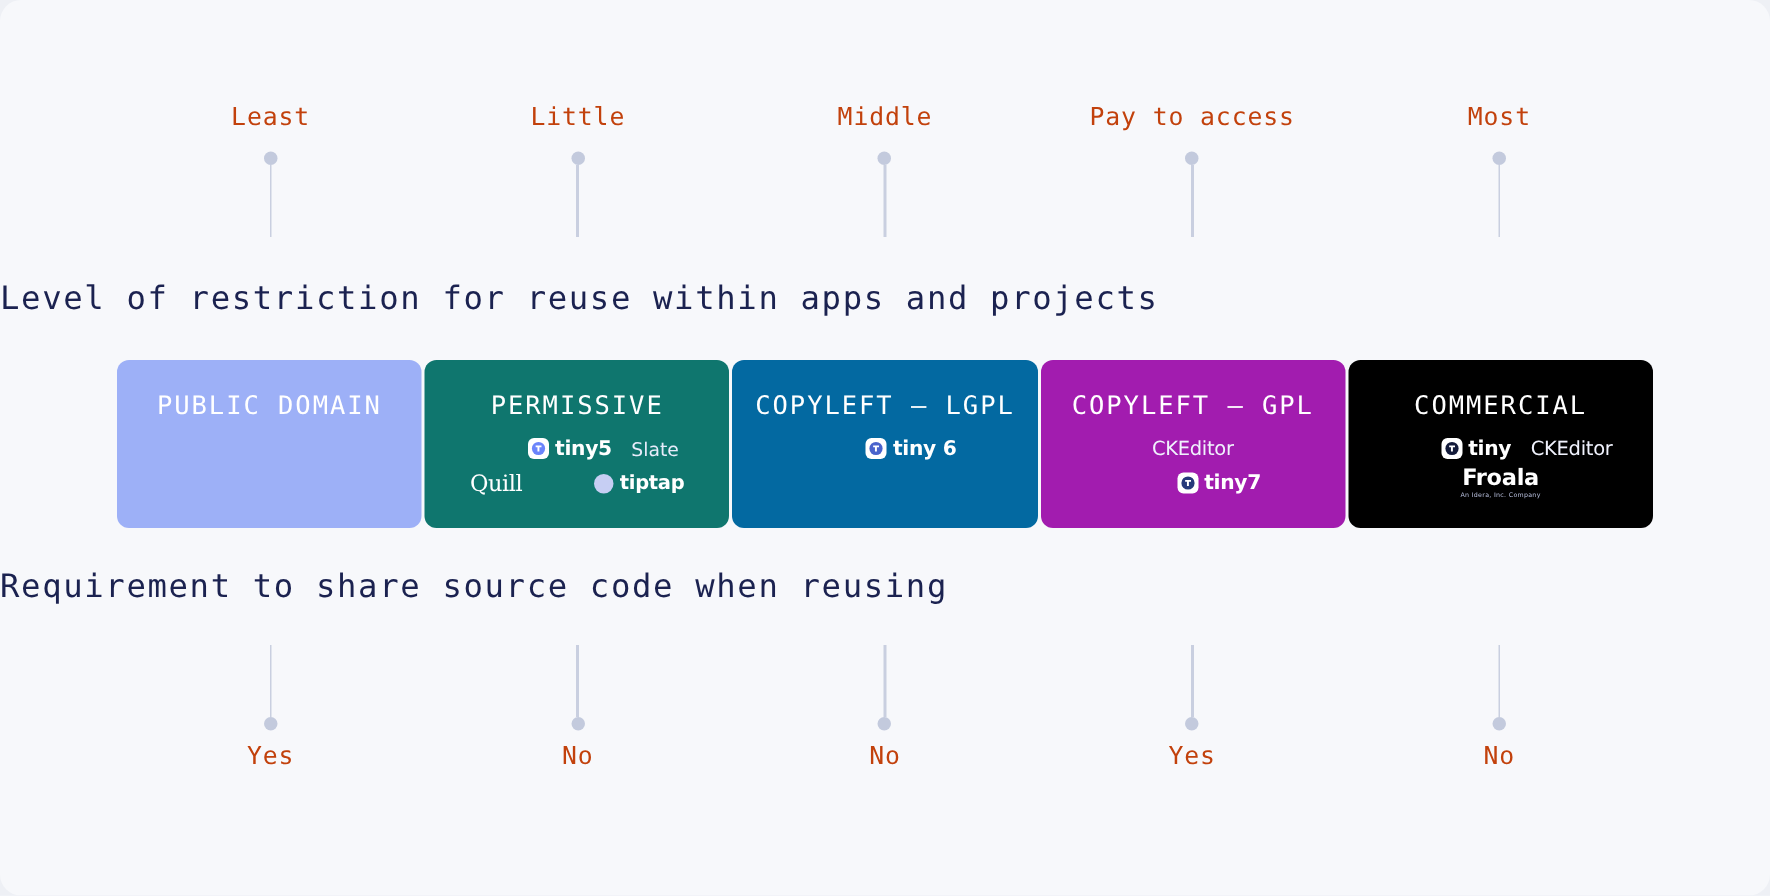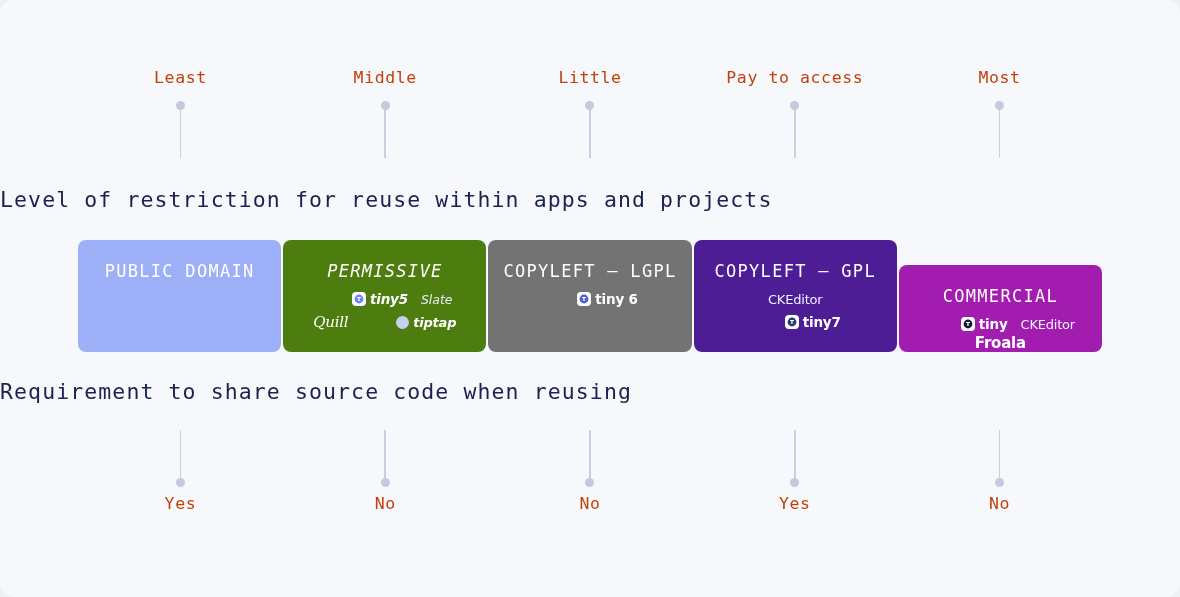--- a/index.html
+++ b/index.html
@@ -207,26 +207,26 @@
 
 <div class="canvas" style="background: rgb(247, 248, 251);">
 
   <div class="pin-row top" id="top-markers">
       <div class="pin-cell">
         <div class="pin-label">Least</div>
         <div class="pin-dot"></div>
         <div class="pin-stem"></div>
       </div>
       <div class="pin-cell">
+        <div class="pin-label">Little</div>
+        <div class="pin-dot"></div>
+        <div class="pin-stem"></div>
+      </div>
+      <div class="pin-cell">
         <div class="pin-label">Middle</div>
-        <div class="pin-dot"></div>
-        <div class="pin-stem"></div>
-      </div>
-      <div class="pin-cell">
-        <div class="pin-label">Little</div>
         <div class="pin-dot"></div>
         <div class="pin-stem"></div>
       </div>
       <div class="pin-cell">
         <div class="pin-label">Pay to access</div>
         <div class="pin-dot"></div>
         <div class="pin-stem"></div>
       </div>
       <div class="pin-cell">
         <div class="pin-label">Most</div>
@@ -234,21 +234,21 @@
         <div class="pin-stem"></div>
       </div>
     </div>
 
   <div class="axis-heading top">Level of restriction for reuse within apps and projects</div>
 
   <div class="bands" id="bands">
       <div class="band" style="background: rgb(157, 176, 247);">
         <div class="band-title">PUBLIC DOMAIN</div>
       </div>
-      <div class="band" style="background: #4d7c0f; font-style: italic;">
+      <div class="band" style="background: #0f766e;">
         <div class="band-title">PERMISSIVE</div>
         <div class="band-logos">
           <div class="logo-line">
             <span class="logo">
               <span class="tiny-mark">
                 <svg width="10" height="10" viewBox="0 0 10 10">
                   <circle cx="5" cy="5" r="4.4" fill="#6b84fb"></circle>
                   <path d="M3.1 3.0 H7.0 V4.1 H5.6 V7.0 H4.3 V4.1 H3.1 Z" fill="#ffffff"></path>
                 </svg>
               </span>
@@ -258,56 +258,56 @@
           </div>
           <div class="logo-line">
             <span class="quill-logo">Quill</span>
             <span class="logo">
               <span class="tiptap-dot"></span>
               <span class="tiptap-text">tiptap</span>
             </span>
           </div>
         </div>
       </div>
-      <div class="band" style="background: #737373;">
+      <div class="band" style="background: #0369a1;">
         <div class="band-title">COPYLEFT — LGPL</div>
         <div class="band-logos">
           <div class="logo-line">
             <span class="logo">
               <span class="tiny-mark">
                 <svg width="10" height="10" viewBox="0 0 10 10">
                   <circle cx="5" cy="5" r="4.4" fill="#4a63cc"></circle>
                   <path d="M3.1 3.0 H7.0 V4.1 H5.6 V7.0 H4.3 V4.1 H3.1 Z" fill="#ffffff"></path>
                 </svg>
               </span>
               <span class="tiny-text">tiny 6</span>
             </span>
           </div>
         </div>
       </div>
-      <div class="band" style="background: #4c1d95;">
+      <div class="band" style="background: #a21caf;">
         <div class="band-title">COPYLEFT — GPL</div>
         <div class="band-logos">
           <div class="logo-line">
             <span class="ck-logo">CKEditor</span>
           </div>
           <div class="logo-line">
             <span class="logo">
               <span class="tiny-mark">
                 <svg width="10" height="10" viewBox="0 0 10 10">
                   <circle cx="5" cy="5" r="4.4" fill="#26397a"></circle>
                   <path d="M3.1 3.0 H7.0 V4.1 H5.6 V7.0 H4.3 V4.1 H3.1 Z" fill="#ffffff"></path>
                 </svg>
               </span>
               <span class="tiny-text">tiny7</span>
             </span>
           </div>
         </div>
       </div>
-      <div class="band" style="background: #a21caf; margin-top: 25px;">
+      <div class="band" style="background: #000000;">
         <div class="band-title">COMMERCIAL</div>
         <div class="band-logos">
           <div class="logo-line">
             <span class="logo">
               <span class="tiny-mark">
                 <svg width="10" height="10" viewBox="0 0 10 10">
                   <circle cx="5" cy="5" r="4.4" fill="#121a3a"></circle>
                   <path d="M3.1 3.0 H7.0 V4.1 H5.6 V7.0 H4.3 V4.1 H3.1 Z" fill="#ffffff"></path>
                 </svg>
               </span>

